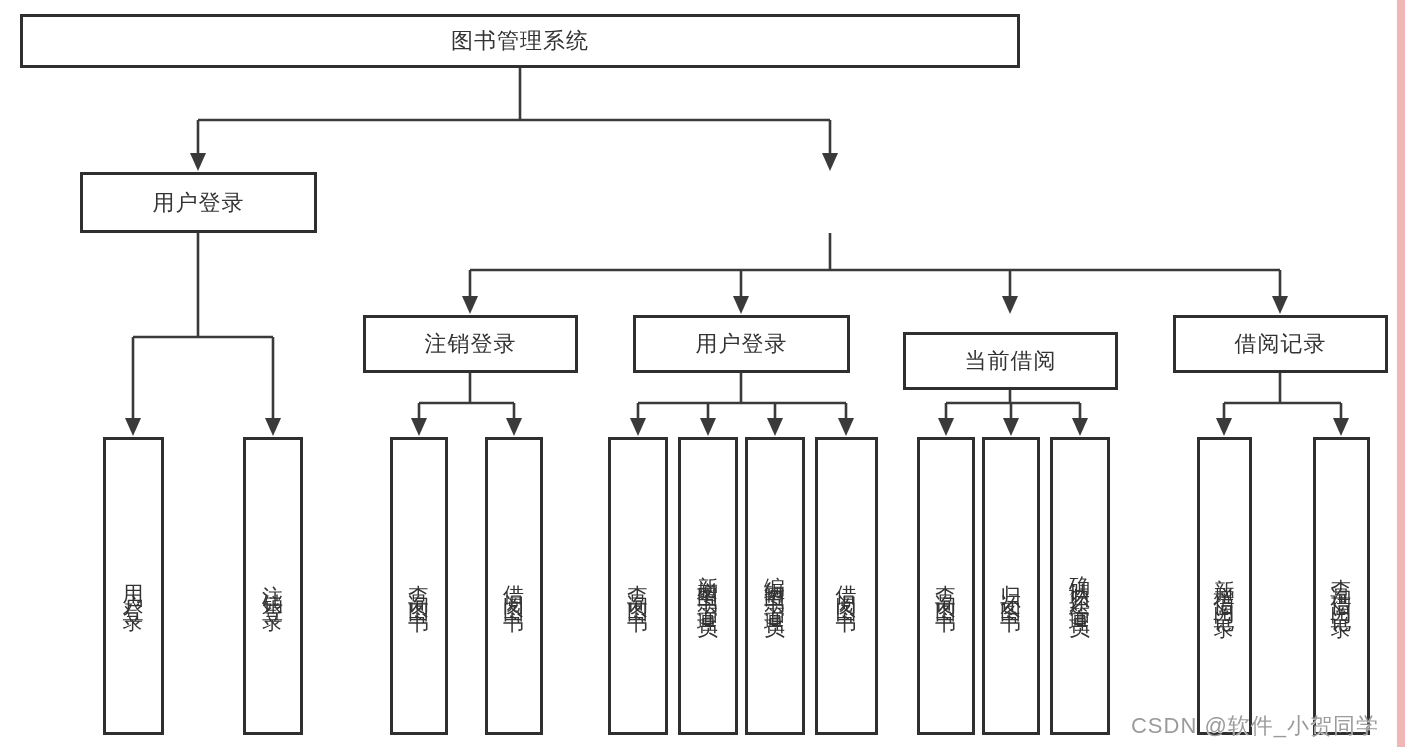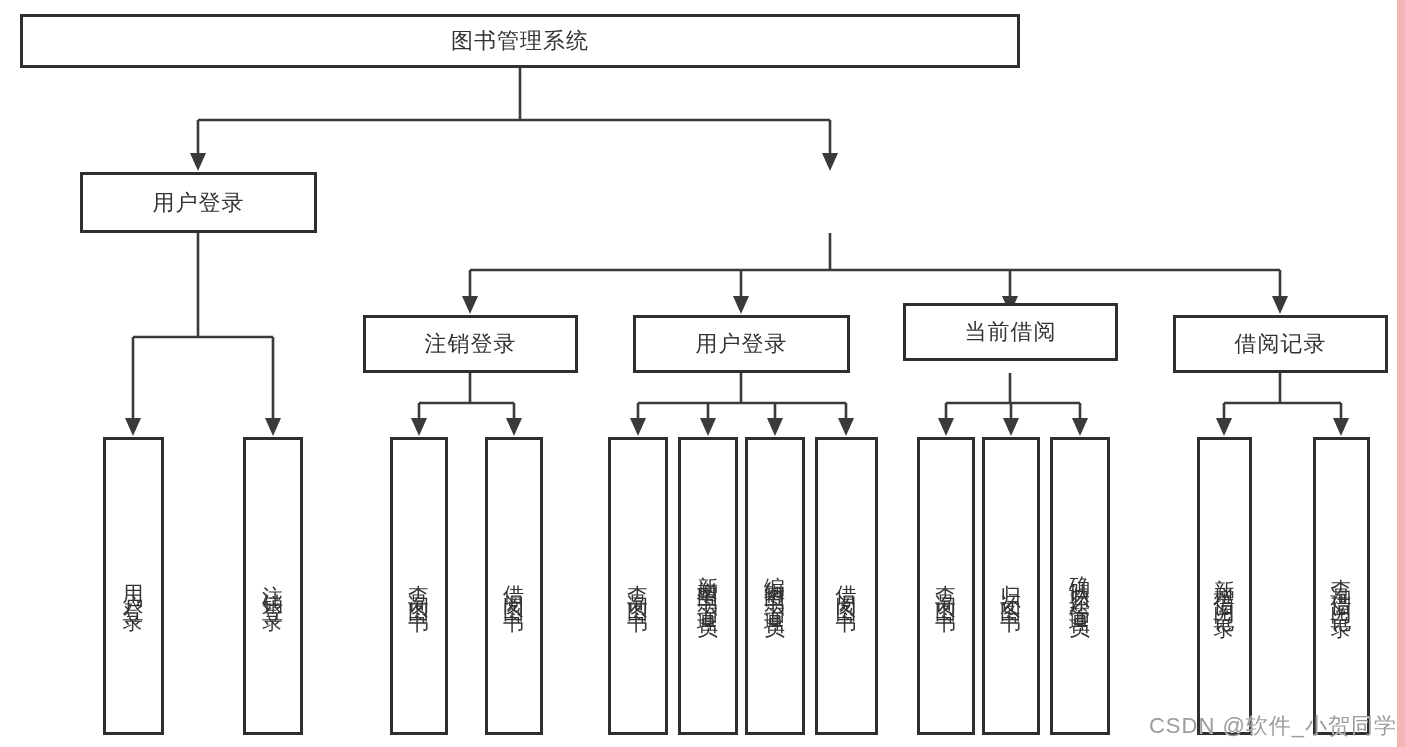--- a/index.html
+++ b/index.html
@@ -40,21 +40,21 @@
   .v-label {
     writing-mode: vertical-rl;
     text-orientation: mixed;
     font-size: 21px;
     letter-spacing: 9px;
     line-height: 1;
     white-space: nowrap;
   }
   .watermark {
     position: absolute;
-    right: 8px;
+    right: 26px;
     bottom: 6px;
     font-size: 22px;
     color: #9b9b9b;
     text-shadow: 0 1px 0 rgba(255,255,255,0.8);
     z-index: 3;
     letter-spacing: 1px;
   }
   .edge-strip {
     position: absolute;
     top: 0;
@@ -117,21 +117,21 @@
   <div class="box" style="left:80px; top:172px; width:237px; height:61px;">
     <span class="h-label">用户登录</span>
   </div>
 
   <div class="box" style="left:363px; top:315px; width:215px; height:58px;">
     <span class="h-label">注销登录</span>
   </div>
   <div class="box" style="left:633px; top:315px; width:217px; height:58px;">
     <span class="h-label">用户登录</span>
   </div>
-  <div class="box" style="left:903px; top:303px; width:215px; height:58px;">
+  <div class="box" style="left:903px; top:332px; width:215px; height:58px;">
     <span class="h-label">当前借阅</span>
   </div>
   <div class="box" style="left:1173px; top:315px; width:215px; height:58px;">
     <span class="h-label">借阅记录</span>
   </div>
 
   <div class="box" style="left:103px; top:437px; width:61px; height:298px;">
     <span class="v-label">用户登录</span>
   </div>
   <div class="box" style="left:243px; top:437px; width:60px; height:298px;">

